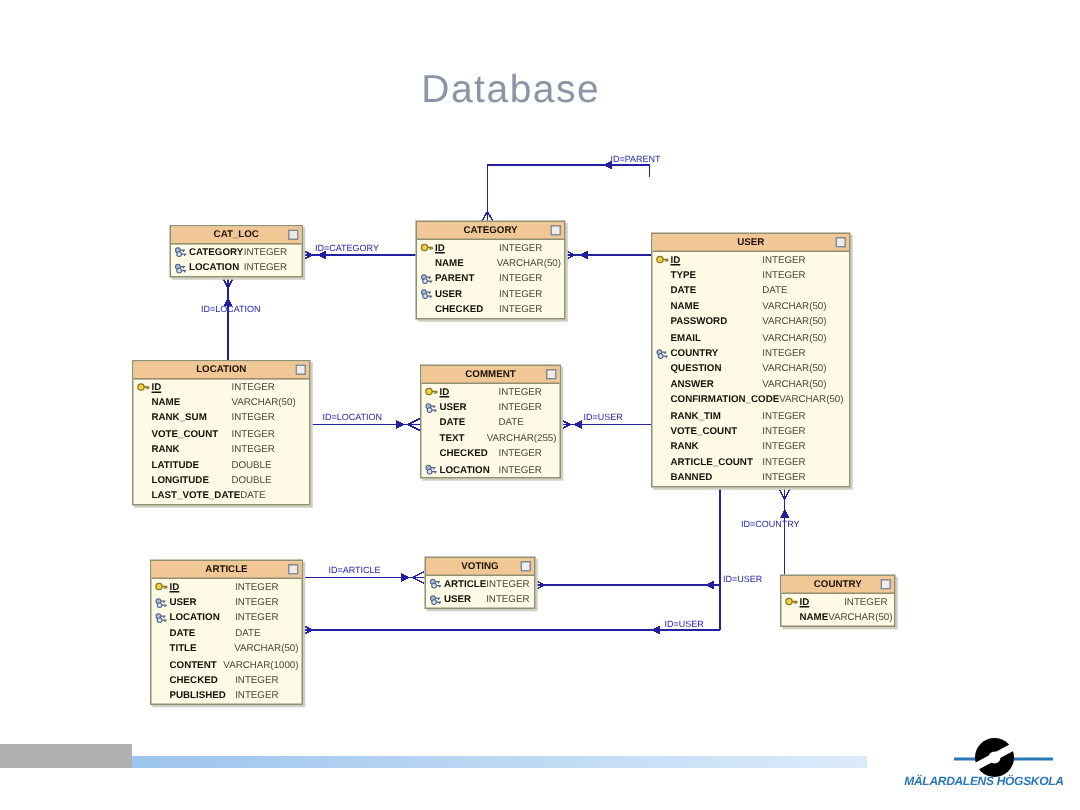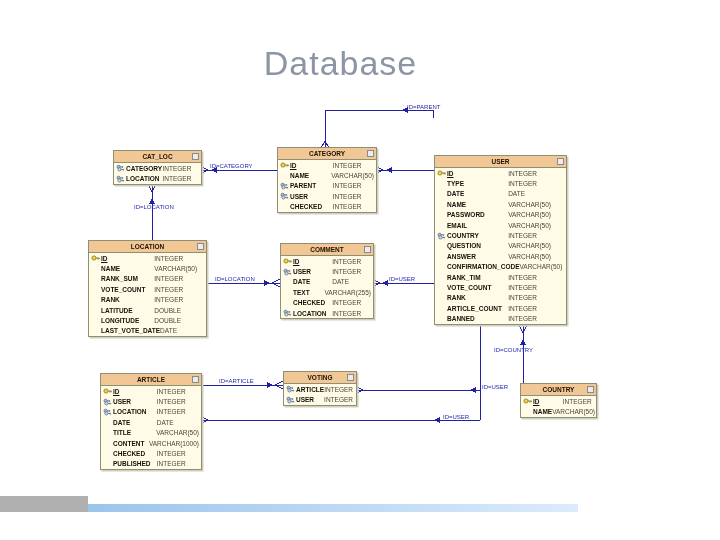--- a/index.html
+++ b/index.html
@@ -1,19 +1,19 @@
 <!DOCTYPE html>
 <html><head>
 <meta charset="utf-8">
 <style>
   html,body{margin:0;padding:0;}
   .slide{position:relative;width:720px;height:540px;background:#ffffff;overflow:hidden;
          font-family:"Liberation Sans", sans-serif;}
   .title{position:absolute;left:0;top:44px;width:681px;text-align:center;
-         font-size:34px;color:#8c95a6;letter-spacing:1px;}
+         font-size:26px;color:#8c95a6;letter-spacing:1px;}
   
   .table-box{position:absolute;background:#fffbe6;border:1px solid #8f8f74;
              box-shadow:1.5px 1.5px 0 #cfcfc0;font-size:6.5px;z-index:3;}
   .table-header{background:#f1c795;border-bottom:1px solid #8f8f74;font-weight:bold;
                 text-align:center;font-size:6.5px;height:11px;line-height:11px;
                 color:#1d1205;position:relative;}
   .header-icon{position:absolute;right:2px;top:2px;width:7px;height:7px;
                border:1px solid #8a8a8a;background:#ececec;box-sizing:border-box;}
   .col-row{display:flex;align-items:center;height:10.4px;padding:0 2px;}
   .col-icon{flex:0 0 10px;height:8px;}
@@ -496,14 +496,21 @@
           <span class="col-name">NAME</span>
           <span class="col-type">VARCHAR(50)</span>
         </div>
       </div>
   </div>
 
   <div class="bar-gray"></div>
   <div class="bar-blue"></div>
 
 
+  <div class="mdh-logo">
+    <div class="mdh-line"></div>
+    <div class="mdh-circle"></div>
+    <div class="mdh-slash"></div>
+    <div class="mdh-hole"></div>
+    <div class="mdh-text">MÄLARDALENS HÖGSKOLA</div>
+  </div>
 
 </div>
 
 </body></html>

